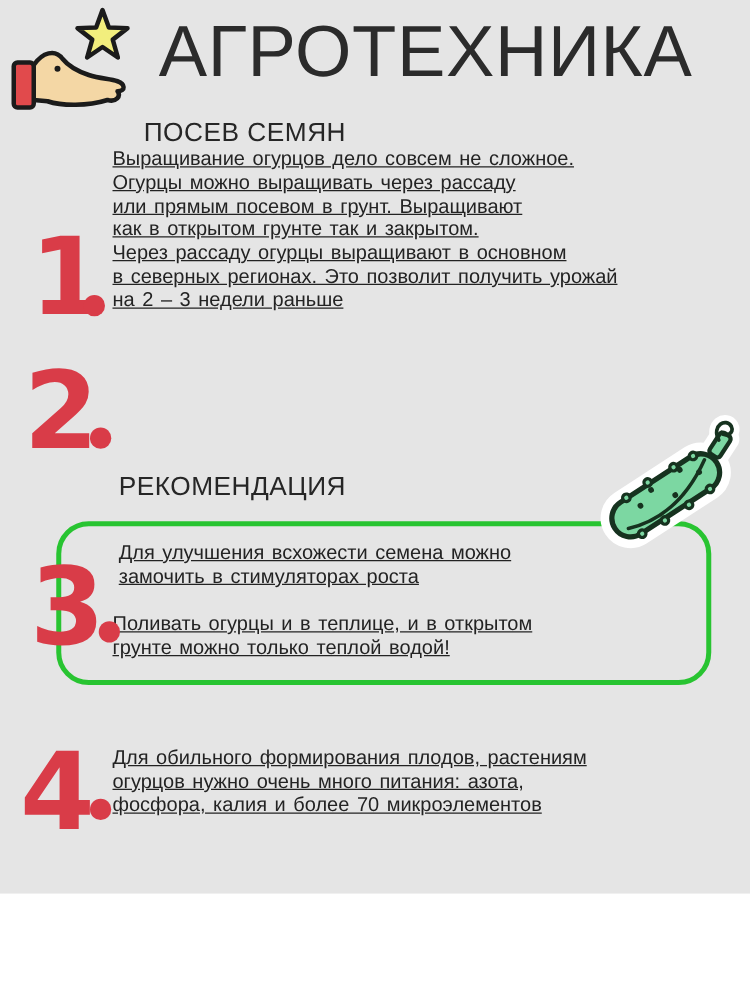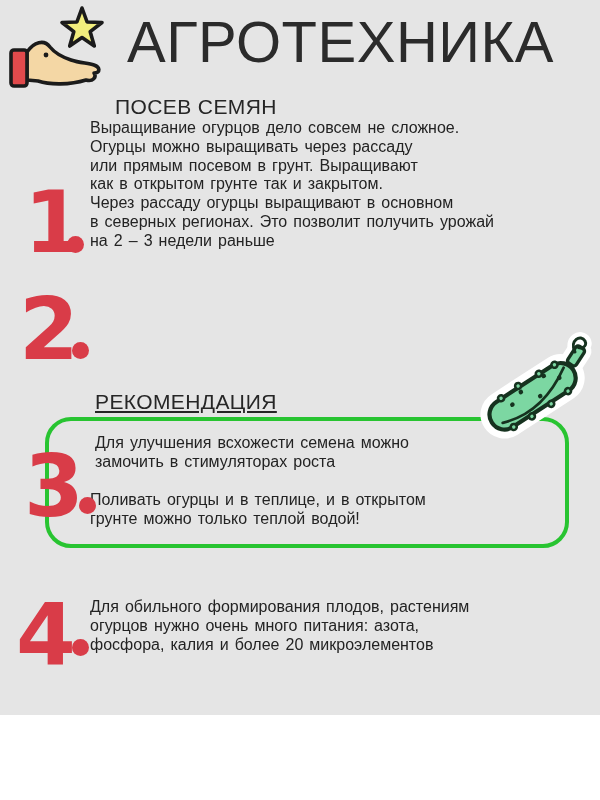--- a/index.html
+++ b/index.html
@@ -10,21 +10,21 @@
   .abs{position:absolute;}
   .title{
     left:127px;top:13px;font-size:58px;font-weight:500;letter-spacing:.5px;
     color:#2b2b2b;white-space:nowrap;line-height:1;
   }
   .heading{
     font-size:21px;font-weight:500;letter-spacing:.4px;color:#262626;white-space:nowrap;
   }
   .body-text{
     font-size:16px;line-height:18.8px;white-space:pre-line;word-spacing:1.6px;
-    color:#232323;width:490px;
+    color:#232323;width:490px;text-decoration:underline;
   }
   .num{
     font-family:"DejaVu Sans",sans-serif;font-size:86px;font-weight:bold;
     color:#D93C48;line-height:1;z-index:3;
   }
   .numdot{
     width:17px;height:17px;border-radius:50%;background:#D93C48;z-index:3;
   }
   .green-box{
     left:45px;top:417px;width:516px;height:123px;
@@ -61,21 +61,21 @@
 как в открытом грунте так и закрытом.
 Через рассаду огурцы выращивают в основном
 в северных регионах. Это позволит получить урожай
 на 2 – 3 недели раньше</div>
   <div class="abs num" style="left:24px;top:179px;">1</div>
   <div class="abs numdot" style="left:67px;top:236px;"></div>
 
   <div class="abs num" style="left:19px;top:286px;">2</div>
   <div class="abs numdot" style="left:72px;top:342px;"></div>
 
-  <div class="abs heading" style="left:95px;top:390px;text-decoration:underline;">РЕКОМЕНДАЦИЯ</div>
+  <div class="abs heading" style="left:95px;top:378px;">РЕКОМЕНДАЦИЯ</div>
   <div class="abs green-box"></div>
   <div class="abs body-text box-text" style="left:90px;top:491px;width:450px;">Поливать огурцы и в теплице, и в открытом
 грунте можно только теплой водой!</div>
   <div class="abs body-text box-text" style="left:95px;top:434px;width:440px;">Для улучшения всхожести семена можно
 замочить в стимуляторах роста</div>
   <div class="abs num" style="left:24px;top:443px;">3</div>
   <div class="abs numdot" style="left:79px;top:497px;"></div>
 
   <svg class="abs icon-cucumber" width="118" height="115" viewBox="0 0 118 115">
 
@@ -109,17 +109,17 @@
           <circle cx="47" cy="52" r="2.3"></circle>
         <circle cx="61" cy="66" r="2.3"></circle>
           <circle cx="75" cy="51" r="2.3"></circle>
         <circle cx="87" cy="61" r="2.3"></circle>
       </g>
     </g>
   </svg>
 
   <div class="abs body-text" style="left:90px;top:598px;">Для обильного формирования плодов, растениям
 огурцов нужно очень много питания: азота,
-фосфора, калия и более 20 микроэлементов</div>
+фосфора, калия и более 70 микроэлементов</div>
   <div class="abs num" style="left:16px;top:591px;">4</div>
   <div class="abs numdot" style="left:72px;top:639px;"></div>
 
 </div>
 
 </body></html>

